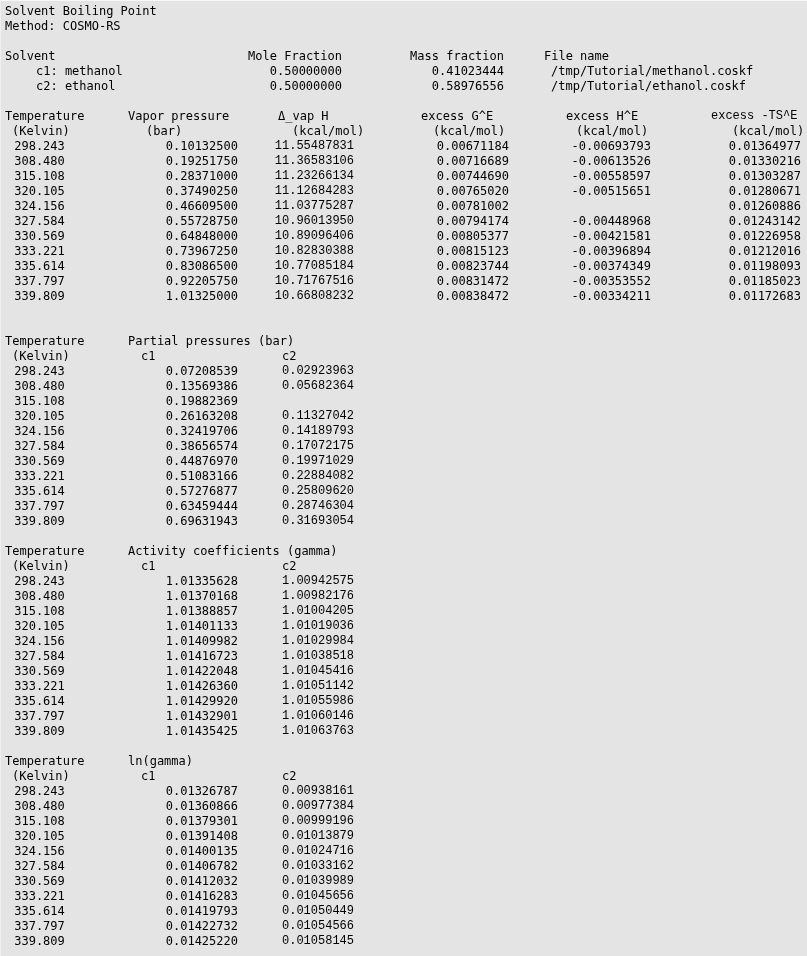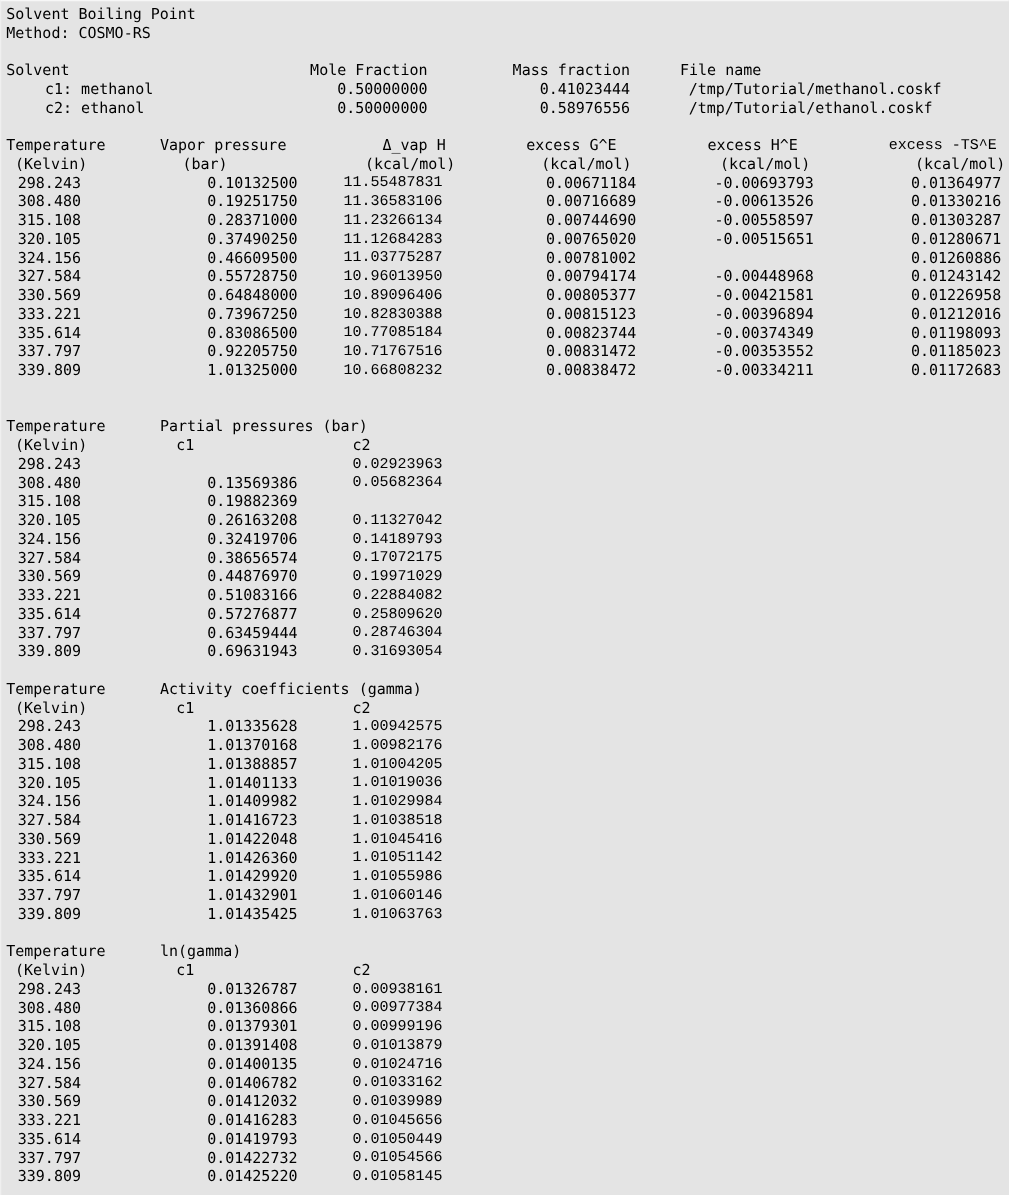--- a/index.html
+++ b/index.html
@@ -18,21 +18,21 @@
   .gap1 { height: 15px; }
   .gap2 { height: 30px; }
   .cell { position: absolute; top: 0; white-space: pre; }
   
   .lt4   { left: 4px; }
   .lt11  { left: 11px; }
   .lt18  { left: 18px; margin-left: 17px; }
   .lt127 { left: 127px; }
   .lt140 { left: 140px; }
   .lt145 { left: 145px; }
-  .lt277 { left: 277px; margin-left: 28px; }
+  .lt277 { left: 277px; }
   .lt281 { left: 281px; }
   .lt291 { left: 291px; }
   .lt420 { left: 420px; }
   .lt432 { left: 432px; }
   .lt543 { left: 543px; }
   .lt550 { left: 550px; }
   .lt565 { left: 565px; }
   .lt575 { left: 575px; }
   .lt710 { left: 710px; font-family: Liberation Mono, monospace; }
   .lt731 { left: 731px; }
@@ -196,20 +196,21 @@
     <span class="cell lt127">Partial pressures (bar)</span>
   </div>
   <div class="line">
     <span class="cell lt11">(Kelvin)</span>
     <span class="cell lt140">c1</span>
     <span class="cell lt281">c2</span>
   </div>
   <div>
       <div class="line">
         <span class="cell r77">298.243</span>
+        <span class="cell r211">0.07208539</span>
         <span class="cell r353">0.02923963</span>
       </div>
       <div class="line">
         <span class="cell r77">308.480</span>
         <span class="cell r211">0.13569386</span>
         <span class="cell r353">0.05682364</span>
       </div>
       <div class="line">
         <span class="cell r77">315.108</span>
         <span class="cell r211">0.19882369</span>

